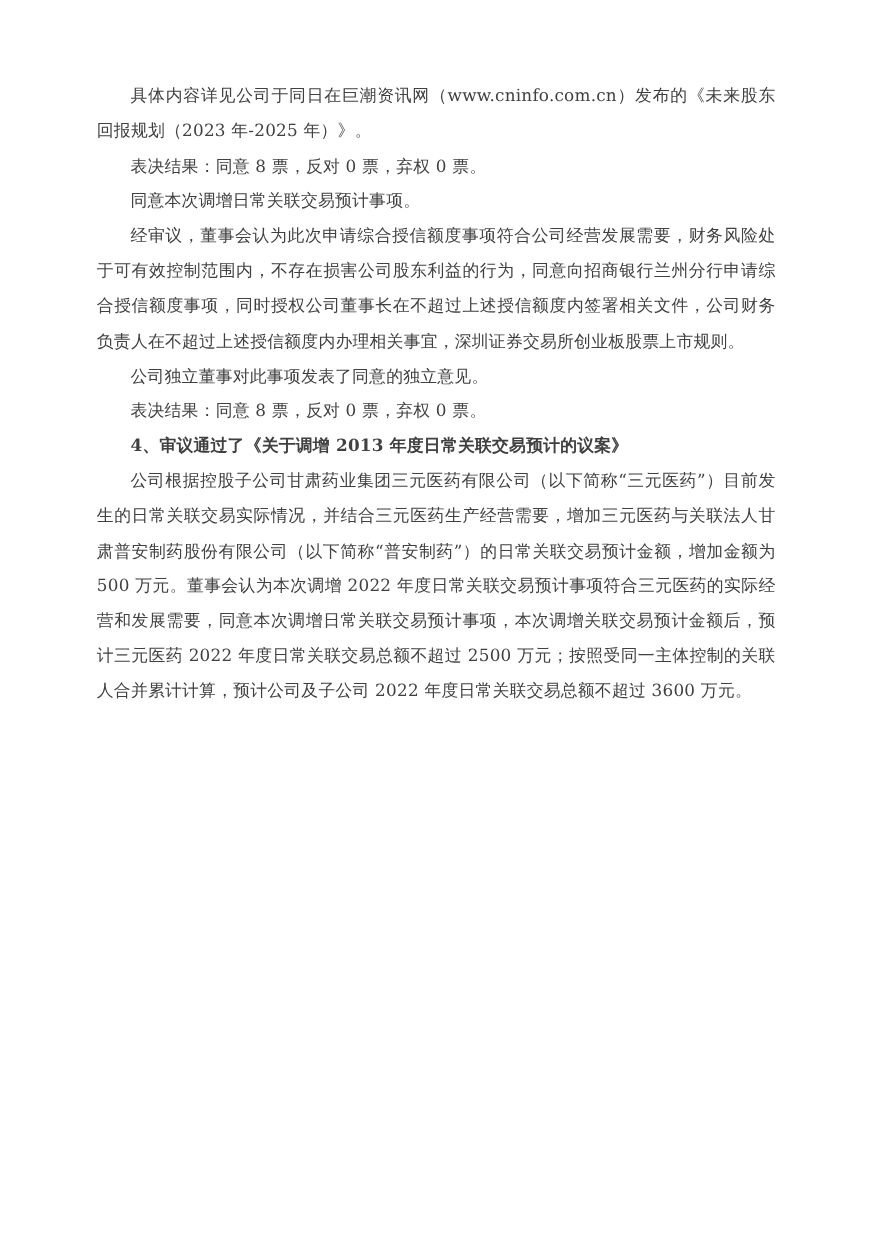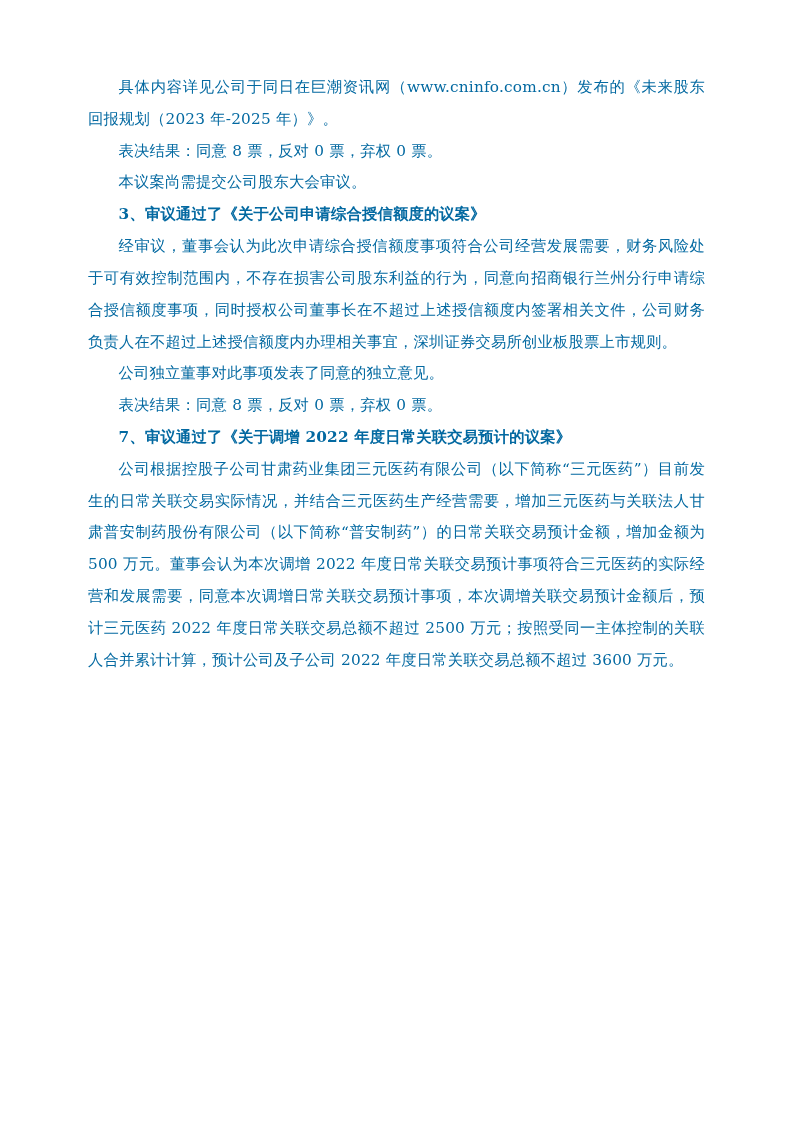--- a/index.html
+++ b/index.html
@@ -9,21 +9,21 @@
   }
   .page {
     width: 793px;
     height: 1122px;
     background: #ffffff;
     margin: 0 auto;
     position: relative;
     box-sizing: border-box;
     padding: 72px 88px 60px 88px;
     font-family: "DejaVu Serif", "Liberation Serif", serif;
-    color: #0369a1;
+    color: #404040;
     overflow: hidden;
   }
   .doc-body {
     font-size: 15.3px;
     line-height: 2.08;
     text-align: justify;
     text-justify: inter-ideograph;
   }
   p {
     margin: 0;
@@ -38,21 +38,20 @@
     text-indent: 2em;
   }
 </style>
 </head>
 <body>
 
 <div class="page">
   <div class="doc-body">
     <p class="nospace">具体内容详见公司于同日在巨潮资讯网（www.cninfo.com.cn）发布的《未来股东回报规划（2023 年-2025 年）》。</p>
     <p class="nospace">表决结果：同意 8 票，反对 0 票，弃权 0 票。</p>
-    <p class="nospace">本议案尚需提交公司股东大会审议。</p>
-    <p class="heading">3、审议通过了《关于公司申请综合授信额度的议案》</p>
+    <p class="nospace">同意本次调增日常关联交易预计事项。</p>
     <p class="nospace">经审议，董事会认为此次申请综合授信额度事项符合公司经营发展需要，财务风险处于可有效控制范围内，不存在损害公司股东利益的行为，同意向招商银行兰州分行申请综合授信额度事项，同时授权公司董事长在不超过上述授信额度内签署相关文件，公司财务负责人在不超过上述授信额度内办理相关事宜，深圳证券交易所创业板股票上市规则。</p>
     <p class="nospace">公司独立董事对此事项发表了同意的独立意见。</p>
     <p class="nospace">表决结果：同意 8 票，反对 0 票，弃权 0 票。</p>
-    <p class="heading">7、审议通过了《关于调增 2022 年度日常关联交易预计的议案》</p>
+    <p class="heading">4、审议通过了《关于调增 2013 年度日常关联交易预计的议案》</p>
     <p class="nospace">公司根据控股子公司甘肃药业集团三元医药有限公司（以下简称“三元医药”）目前发生的日常关联交易实际情况，并结合三元医药生产经营需要，增加三元医药与关联法人甘肃普安制药股份有限公司（以下简称“普安制药”）的日常关联交易预计金额，增加金额为 500 万元。董事会认为本次调增 2022 年度日常关联交易预计事项符合三元医药的实际经营和发展需要，同意本次调增日常关联交易预计事项，本次调增关联交易预计金额后，预计三元医药 2022 年度日常关联交易总额不超过 2500 万元；按照受同一主体控制的关联人合并累计计算，预计公司及子公司 2022 年度日常关联交易总额不超过 3600 万元。</p>
   </div>
 </div>
 
 </body></html>

